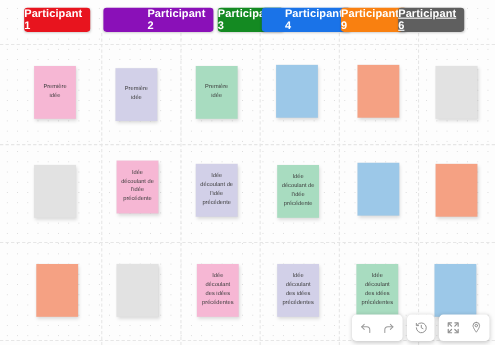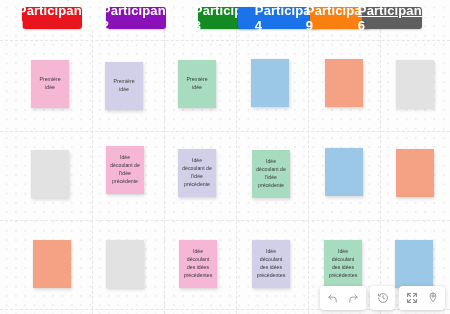--- a/index.html
+++ b/index.html
@@ -53,21 +53,21 @@
     width: 450px;
     height: 34px;
   }
   .chip {
     position: absolute;
     top: 7px;
     height: 22px;
     width: 60px;
     border-radius: 3px;
     color: #ffffff;
-    font-size: 13px;
+    font-size: 10px;
     font-weight: bold;
     letter-spacing: 0.1px;
     display: flex;
     align-items: center;
     justify-content: center;
     box-shadow: 0 1px 2px rgba(0,0,0,0.18);
     user-select: none;
   }
 
   
@@ -136,21 +136,21 @@
   <div class="v-sep" style="left:380px;"></div>
   <div class="h-sep" style="top:40px;"></div>
   <div class="h-sep" style="top:131px;"></div>
   <div class="h-sep" style="top:220px;"></div>
   <div class="h-sep" style="top:309px;"></div>
 
   <div id="header">
     <div class="chip" style="left: 22px; background-color: rgb(232, 20, 30);">
       <span>Participant 1</span>
     </div>
-    <div class="chip" style="left: 106px; background-color: rgb(138, 16, 184);">
+    <div class="chip" style="left: 94px; background-color: rgb(138, 16, 184); padding-left: 40px;">
       <span>Participant 2</span>
     </div>
     <div class="chip" style="left: 166px; background-color: rgb(20, 138, 34); margin-left: 32px;">
       <span>Participant 3</span>
     </div>
     <div class="chip" style="left: 238px; background-color: rgb(26, 115, 232); padding-left: 21px;">
       <span>Participant 4</span>
     </div>
     <div class="chip" style="left: 310px; background-color: rgb(249, 128, 16);">
       <span>Participant 9</span>

